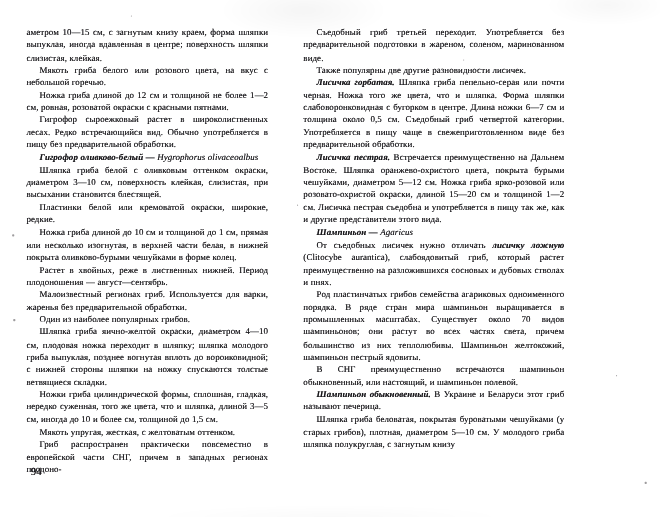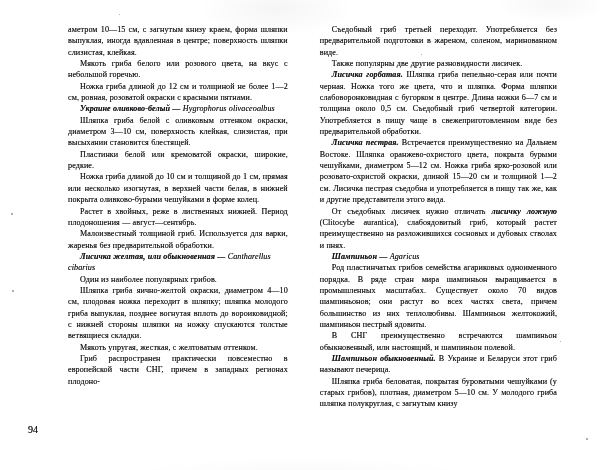--- a/index.html
+++ b/index.html
@@ -30,21 +30,20 @@
       radial-gradient(ellipse 260px 18px at 50% 100%, rgba(0,0,0,0.025), rgba(0,0,0,0) 75%);
     opacity: 0.9;
   }
   .columns {
     position: absolute;
     top: 24px;
     left: 0;
     width: 513px;
     display: flex;
     gap: 32px;
-    padding-left: 44px;
   }
   .column {
     width: 252px;
     display: flex;
     flex-direction: column;
   }
   .column.left  { margin-left: 24px; }
   .column.right { width: 272px; }
 
   .para {
@@ -110,44 +109,43 @@
   <div class="columns">
 
     <div class="column left">
 
       <p class="para noindent">аметром 10—15 см, с загнутым книзу краем, форма шляпки выпуклая, иногда вдавленная в центре; поверхность шляпки слизистая, клейкая.</p>
 
       <p class="para indent">Мякоть гриба белого или розового цвета, на вкус с небольшой горечью.</p>
 
       <p class="para indent">Ножка гриба длиной до 12 см и толщиной не более 1—2 см, ровная, розоватой окраски с красными пятнами.</p>
 
+      <p class="para indent">Гигрофор сыроежковый растет в широколиственных лесах. Редко встречающийся вид. Обычно употребляется в пищу без предварительной обработки.</p>
 
       <p class="para heading">
-        <span>Украине оливково-белый</span><span> — </span><span class="latin">Hygrophorus olivaceoalbus</span>
+        <span>Гигрофор оливково-белый</span><span> — </span><span class="latin">Hygrophorus olivaceoalbus</span>
       </p>
 
       <p class="para indent">Шляпка гриба белой с оливковым оттенком окраски, диаметром 3—10 см, поверхность клейкая, слизистая, при высыхании становится блестящей.</p>
 
 
       <p class="para indent">Пластинки белой или кремоватой окраски, широкие, редкие.</p>
 
       <p class="para indent">Ножка гриба длиной до 10 см и толщиной до 1 см, прямая или несколько изогнутая, в верхней части белая, в нижней покрыта оливково-бурыми чешуйками в форме колец.</p>
 
       <p class="para indent">Растет в хвойных, реже в лиственных нижней. Период плодоношения — август—сентябрь.</p>
 
-      <p class="para indent">Малоизвестный толщиной гриб. Используется для варки, жаренья без предварительной обработки.</p>
+      <p class="para indent">Малоизвестный регионах гриб. Используется для варки, жаренья без предварительной обработки.</p>
 
-      <p class="para heading">
-        <span>Лисичка желтая, или обыкновенная</span><span> — </span><span class="latin">Cantharellus cibarius</span>
-      </p>
 
       <p class="para indent">Один из наиболее популярных грибов.</p>
 
       <p class="para indent">Шляпка гриба яично-желтой окраски, диаметром 4—10 см, плодовая ножка переходит в шляпку; шляпка молодого гриба выпуклая, позднее вогнутая вплоть до вороиковидной; с нижней стороны шляпки на ножку спускаются толстые ветвящиеся складки.</p>
 
+      <p class="para indent">Ножки гриба цилиндрической формы, сплошная, гладкая, нередко суженная, того же цвета, что и шляпка, длиной 3—5 см, иногда до 10 и более см, толщиной до 1,5 см.</p>
 
       <p class="para indent">Мякоть упругая, жесткая, с желтоватым оттенком.</p>
 
       <p class="para indent">Гриб распространен практически повсеместно в европейской части СНГ, причем в западных регионах плодоно-</p>
     </div>
 
     <div class="column right">
 
 
       <p class="para indent">Съедобный гриб третьей переходит. Употребляется без предварительной подготовки в жареном, соленом, маринованном виде.</p>
@@ -155,26 +153,26 @@
       <p class="para indent">Также популярны две другие разновидности лисичек.</p>
 
       <p class="para indent">
         <span class="lead">Лисичка горбатая.</span><span> Шляпка гриба пепельно-серая или почти черная. Ножка того же цвета, что и шляпка. Форма шляпки слабоворонковидная с бугорком в центре. Длина ножки 6—7 см и толщина около 0,5 см. Съедобный гриб четвертой категории. Употребляется в пищу чаще в свежеприготовленном виде без предварительной обработки.</span>
       </p>
 
       <p class="para indent">
         <span class="lead">Лисичка пестрая.</span><span> Встречается преимущественно на Дальнем Востоке. Шляпка оранжево-охристого цвета, покрыта бурыми чешуйками, диаметром 5—12 см. Ножка гриба ярко-розовой или розовато-охристой окраски, длиной 15—20 см и толщиной 1—2 см. Лисичка пестрая съедобна и употребляется в пищу так же, как и другие представители этого вида.</span>
       </p>
 
+      <p class="para heading">
+        <span>Шампиньон</span><span> — </span><span class="latin">Agaricus</span>
+      </p>
+
       <p class="para indent">
         <span>От съедобных лисичек нужно отличать </span><span class="lead">лисичку ложную</span><span> (Clitocybe aurantica), слабоядовитый гриб, который растет преимущественно на разложившихся сосновых и дубовых стволах и пнях.</span>
-      </p>
-
-      <p class="para heading">
-        <span>Шампиньон</span><span> — </span><span class="latin">Agaricus</span>
       </p>
 
       <p class="para indent">Род пластинчатых грибов семейства агариковых одноименного порядка. В ряде стран мира шампиньон выращивается в промышленных масштабах. Существует около 70 видов шампиньонов; они растут во всех частях света, причем большинство из них теплолюбивы. Шампиньон желтокожий, шампиньон пестрый ядовиты.</p>
 
       <p class="para indent">В СНГ преимущественно встречаются шампиньон обыкновенный, или настоящий, и шампиньон полевой.</p>
 
       <p class="para indent">
         <span class="lead">Шампиньон обыкновенный.</span><span> В Украине и Беларуси этот гриб называют печерица.</span>
       </p>
 

